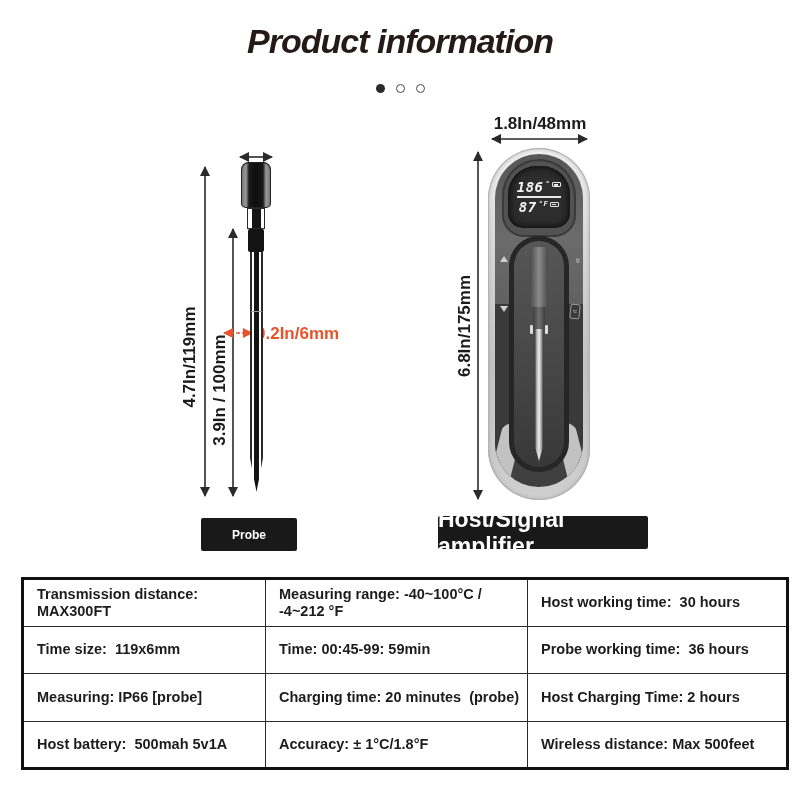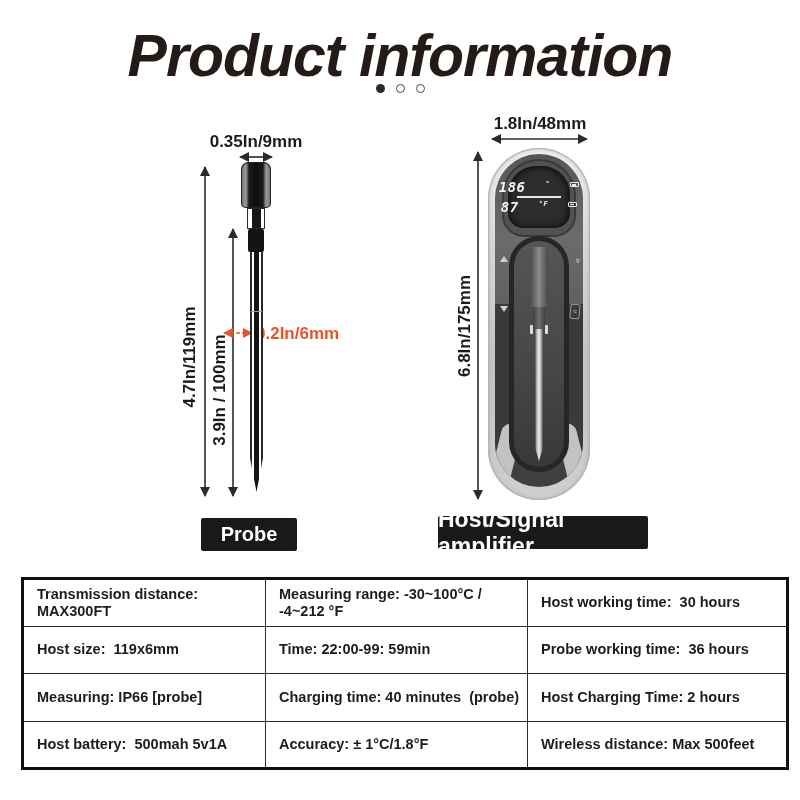--- a/index.html
+++ b/index.html
@@ -5,21 +5,21 @@
   * { margin:0; padding:0; box-sizing:border-box; }
   html,body { background:#ffffff; }
   .page {
     position:relative; width:800px; height:800px; margin:0 auto;
     background:#ffffff; overflow:hidden;
     font-family:"Liberation Sans", sans-serif; color:#1c1c1c;
   }
   
   .title {
     position:absolute; top:22px; left:0; right:0;
-    text-align:center; font-size:59px; font-weight:bold; font-style:italic;
+    text-align:center; font-size:34px; font-weight:bold; font-style:italic;
     letter-spacing:-1px; color:#241b18;
   }
   .dots { position:absolute; top:84px; left:0; right:0; display:flex; justify-content:center; gap:11px; }
   .dot { width:9px; height:9px; border-radius:50%; }
   .dot.active { background:#2b2b2b; }
   .dot.inactive { border:1.6px solid #4a4a4a; background:#fff; }
 
   
   .dim { position:absolute; font-size:17px; font-weight:bold; color:#1b1b1b; white-space:nowrap; }
   .dim.center { text-align:center; }
@@ -49,21 +49,21 @@
     position:absolute; left:250px; top:458px; width:13px; height:34px;
     background:linear-gradient(90deg,#2a2a2a 0 1.5px,#ffffff 1.5px 4px,#141414 4px 9px,#ffffff 9px 11.5px,#2a2a2a 11.5px 13px);
     clip-path:polygon(0 0,100% 0,50% 100%);
   }
 
   
   .name-box {
     position:absolute; background:#191919; color:#ffffff; font-weight:bold;
     display:flex; align-items:center; justify-content:center; border-radius:2px;
   }
-  .probe-box { left:201px; top:518px; width:96px; height:33px; font-size:20px; }
+  .probe-box { left:201px; top:518px; width:96px; height:33px; font-size:12px; }
   .host-box  { left:438px; top:516px; width:210px; height:33px; font-size:23px; }
 
   
   .host { position:absolute; left:488px; top:148px; width:102px; height:352px; }
   .host-shell {
     position:absolute; inset:0; border-radius:51px;
     background:linear-gradient(180deg,#efefef 0%,#d6d6d6 30%,#c3c3c3 62%,#cfcfcf 100%);
     box-shadow:inset 0 0 0 1px #b3b3b3, inset 0 0 4px #9c9c9c;
   }
   .host-body {
@@ -78,21 +78,21 @@
   .host-bezel {
     position:absolute; left:50%; transform:translateX(-50%); top:5px; width:74px; height:78px;
     border-radius:37px 37px 22px 22px; background:#525252; box-shadow:inset 0 0 0 2px #3a3a3a;
   }
   .host-display {
     position:absolute; left:50%; transform:translateX(-50%); top:12px; width:62px; height:62px;
     border-radius:28px 28px 15px 15px; background:#2d2d2d; box-shadow:inset 0 0 8px #000;
     display:flex; flex-direction:column; align-items:center; justify-content:center; gap:2px;
   }
   .lcd-row {
-    display:flex; align-items:flex-start; gap:20px;
+    display:flex; align-items:flex-start; gap:2px;
     color:#f5f5f5; font-family:"DejaVu Sans Mono", monospace;
     font-weight:bold; font-style:italic; font-size:14px; line-height:14px; letter-spacing:0.5px;
   }
   .lcd-unit { font-size:7px; line-height:7px; margin-top:1px; }
   .lcd-divider { width:44px; height:1.5px; background:#e8e8e8; }
   .battery { position:relative; width:9px; height:5px; border:1px solid #e8e8e8; border-radius:1px; margin-top:2px; }
   .battery::after { content:""; position:absolute; left:1px; top:1px; width:4px; height:1.5px; background:#e8e8e8; }
   .host-channel {
     position:absolute; left:50%; transform:translateX(-50%); top:82px; width:60px; height:236px;
     border-radius:30px; background:#262626;
@@ -154,21 +154,20 @@
       </marker>
     </defs>
     <line x1="240" y1="157" x2="272" y2="157" stroke="#2a2a2a" stroke-width="1.6" marker-start="url(#ah)" marker-end="url(#ah)"></line>
     <line x1="205" y1="167" x2="205" y2="496" stroke="#2a2a2a" stroke-width="1.6" marker-start="url(#ah)" marker-end="url(#ah)"></line>
     <line x1="233" y1="229" x2="233" y2="496" stroke="#2a2a2a" stroke-width="1.6" marker-start="url(#ah)" marker-end="url(#ah)"></line>
     <line x1="224" y1="333" x2="252" y2="333" stroke="#e8542a" stroke-width="1.6" stroke-dasharray="4 2" marker-start="url(#ahO)" marker-end="url(#ahO)"></line>
     <line x1="492" y1="139" x2="587" y2="139" stroke="#2a2a2a" stroke-width="1.6" marker-start="url(#ah)" marker-end="url(#ah)"></line>
     <line x1="478" y1="152" x2="478" y2="499" stroke="#2a2a2a" stroke-width="1.6" marker-start="url(#ah)" marker-end="url(#ah)"></line>
   </svg>
 
-  <div class="dim center" style="left:186px; top:132px; width:140px;">0.35In/9mm</div>
   <div class="dim rot" style="left:127px; top:347px;">4.7In/119mm</div>
   <div class="dim rot" style="left:157px; top:380px;">3.9In / 100mm</div>
   <div class="dim orange" style="left:256px; top:324px;">0.2In/6mm</div>
   <div class="dim center" style="left:480px; top:114px; width:120px;">1.8In/48mm</div>
   <div class="dim rot" style="left:402px; top:316px;">6.8In/175mm</div>
 
   <div class="probe-handle"></div>
   <div class="probe-collar"></div>
   <div class="probe-neck"></div>
   <div class="probe-shaft"></div>
@@ -218,31 +217,31 @@
 
   <table class="spec-table">
     <colgroup>
         <col style="width:243px">
         <col style="width:262px">
         <col style="width:260px">
       </colgroup>
     <tbody>
       <tr>
         <td>Transmission distance: MAX300FT</td>
-        <td>Measuring range: -30~100°C / -4~212 °F</td>
+        <td>Measuring range: -40~100°C / -4~212 °F</td>
         <td>Host working time:  30 hours</td>
       </tr>
       <tr>
-        <td>Host size:  119x6mm</td>
-        <td>Time: 22:00-99: 59min</td>
+        <td>Time size:  119x6mm</td>
+        <td>Time: 00:45-99: 59min</td>
         <td>Probe working time:  36 hours</td>
       </tr>
       <tr>
         <td>Measuring: IP66 [probe]</td>
-        <td>Charging time: 40 minutes  (probe)</td>
+        <td>Charging time: 20 minutes  (probe)</td>
         <td>Host Charging Time: 2 hours</td>
       </tr>
       <tr>
         <td>Host battery:  500mah 5v1A</td>
         <td>Accuracy: ± 1°C/1.8°F</td>
         <td>Wireless distance: Max 500feet</td>
       </tr>
     </tbody>
   </table>
 

